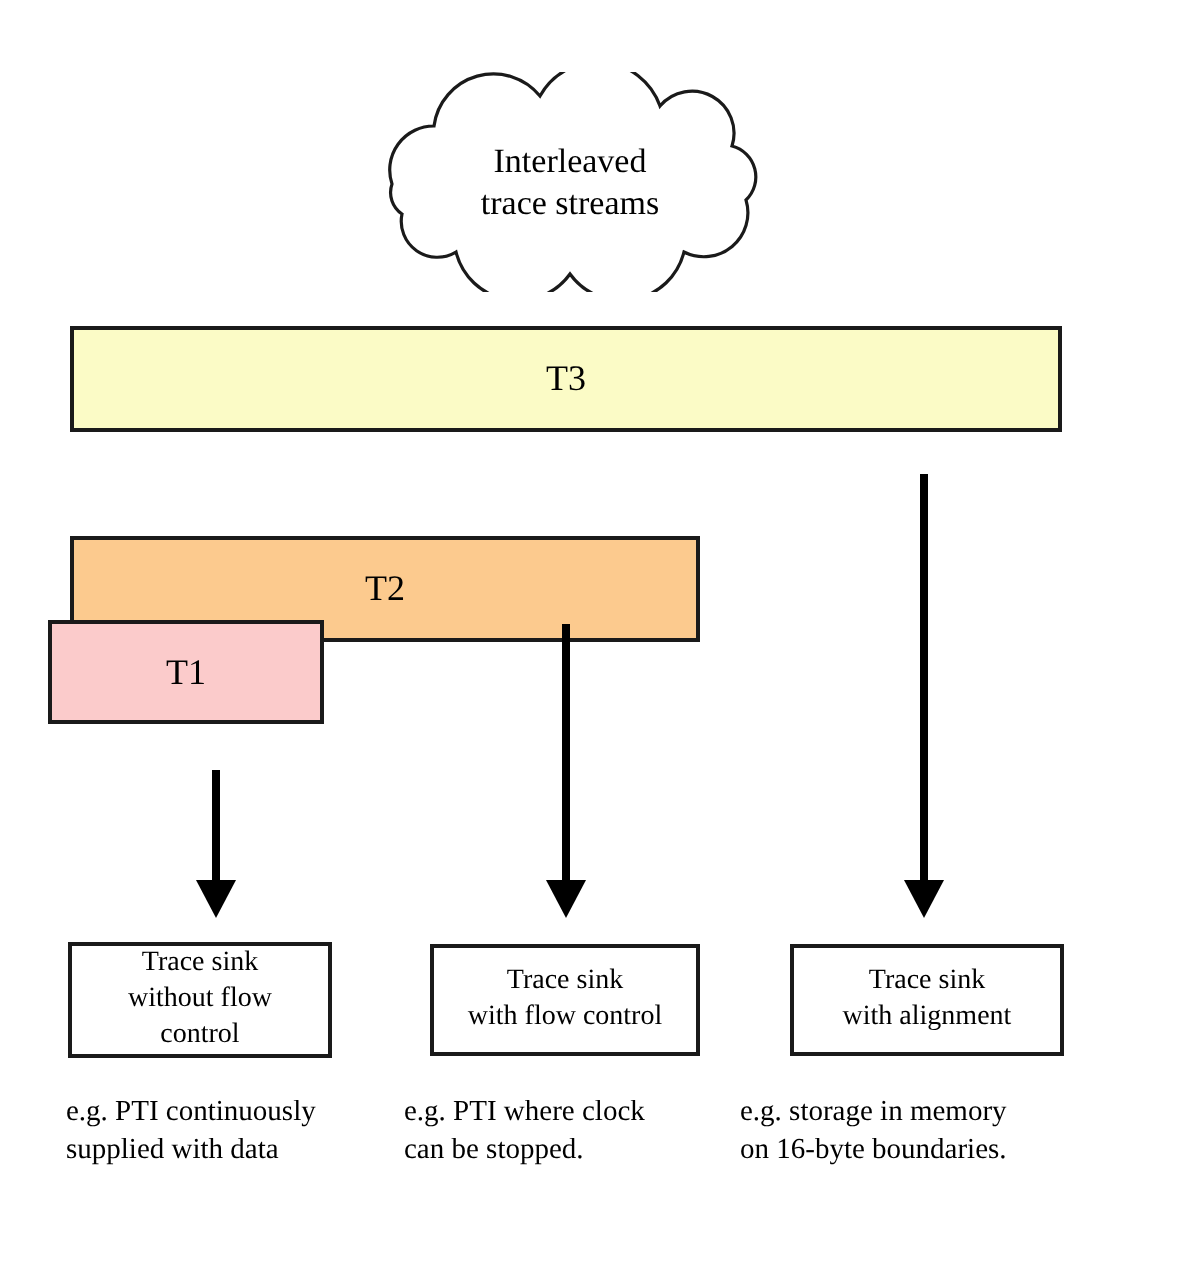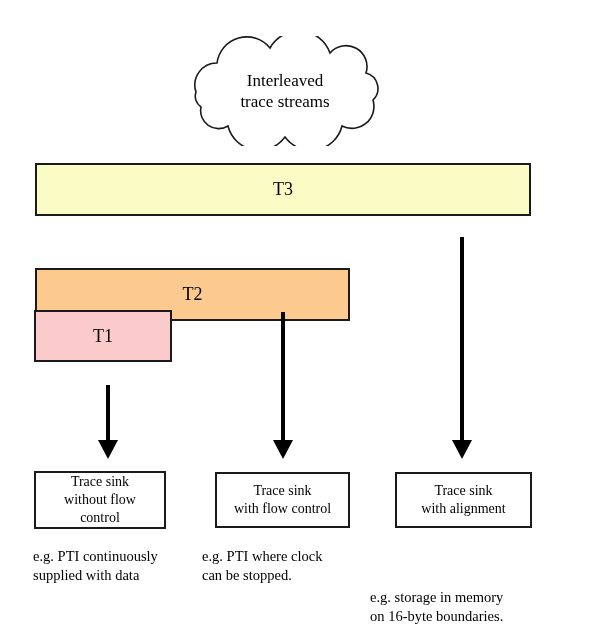--- a/index.html
+++ b/index.html
@@ -25,21 +25,21 @@
 
   
   .layer-bar {
     box-sizing: border-box;
     border: 2px solid #1a1a1a;
     display: flex; align-items: center; justify-content: center;
     font-size: 18px;
   }
   #bar-t3 { left: 35px; top: 163px; width: 496px; height: 53px; }
   #bar-t2 { left: 35px; top: 237px; width: 315px; height: 53px; margin-top: 31px; }
-  #bar-t1 { left: 34px; top: 310px; width: 138px; height: 52px; align-items: center; }
+  #bar-t1 { left: 24px; top: 310px; width: 138px; height: 52px; align-items: center; }
 
   
   .arrow { width: 20px; display: flex; flex-direction: column; align-items: center; }
   .arrow .shaft { width: 4px; background: #000; flex: 1 1 auto; }
   .arrow .head {
     width: 0; height: 0;
     border-left: 10px solid transparent;
     border-right: 10px solid transparent;
     border-top: 19px solid #000;
   }
@@ -60,21 +60,21 @@
   #sink-2 { left: 215px; top: 472px; width: 135px; height: 56px; }
   #sink-3 { left: 395px; top: 472px; width: 137px; height: 56px; }
 
   
   .caption {
     font-size: 14.5px; line-height: 19px;
     white-space: pre-line; text-align: left;
   }
   #caption-1 { left: 33px;  top: 547px; }
   #caption-2 { left: 202px; top: 547px; }
-  #caption-3 { left: 370px; top: 547px; margin-top: 41px; }
+  #caption-3 { left: 370px; top: 547px; }
 
   
   #diagram-title {
     left: 0; top: 598px; width: 600px;
     text-align: center;
     font-size: 21px; font-weight: bold;
     letter-spacing: -0.2px;
   }
 </style>
 </head>

